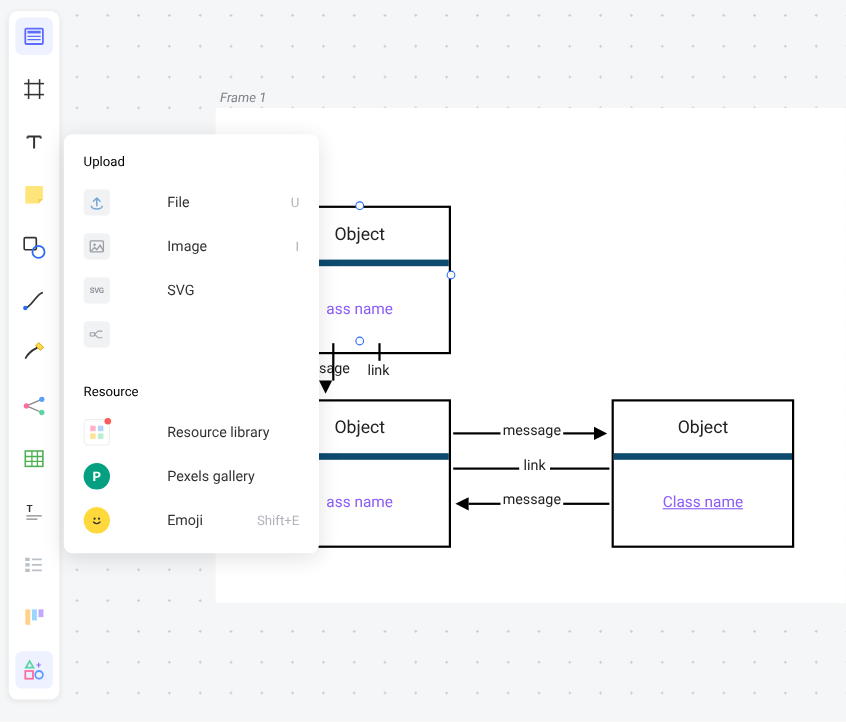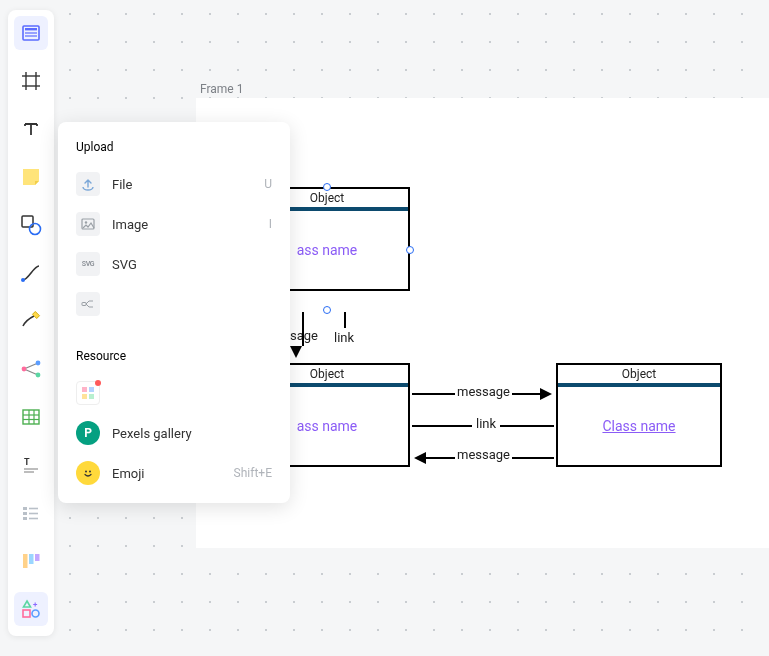--- a/index.html
+++ b/index.html
@@ -85,20 +85,21 @@
     justify-content: center;
     font-size: 9px;
     color: #8a8f96;
     flex-shrink: 0;
   }
   .flyout-icon.round { border-radius: 50%; }
   .flyout-label {
     flex: 1;
     font-size: 13px;
     color: #333;
+    margin-left: 40px;
   }
   .flyout-shortcut {
     font-size: 12px;
     color: #b0b4ba;
   }
   .flyout-divider {
     height: 1px;
     margin: 10px 0;
   }
   .red-dot {
@@ -110,43 +111,44 @@
   }
 
   
   .frame-label {
     position: absolute;
     left: 200px;
     top: 82px;
     font-size: 12px;
     color: #7d8187;
     z-index: 2;
+    font-style: italic;
   }
   .frame {
     position: absolute;
     left: 196px;
     top: 98px;
     width: 573px;
     height: 450px;
     background: #fff;
     z-index: 1;
   }
 
   
   .obj-box {
     position: absolute;
     border: 2px solid #000;
     background: #fff;
     z-index: 3;
   }
   .obj-title {
-    border-bottom: 4px solid #0c4a6e;
+    border-bottom: 6px solid #0c4a6e;
     text-align: center;
-    padding: 2px 0;
-    font-size: 12px;
+    padding: 14px 0;
+    font-size: 16px;
     color: #222;
   }
   .obj-body {
     text-align: center;
     font-size: 14px;
     color: #8b5cf6;
     display: flex;
     align-items: center;
     justify-content: center;
   }
@@ -392,20 +394,21 @@
   <div class="flyout-item">
     <div class="flyout-icon" style="position:relative; background:#fff; border:1px solid #eee;">
       <svg width="16" height="16" viewBox="0 0 16 16">
           <rect x="2" y="2" width="5" height="5" fill="#ffb3c8"></rect>
           <rect x="9" y="2" width="5" height="5" fill="#b3d4ff"></rect>
           <rect x="2" y="9" width="5" height="5" fill="#ffe29a"></rect>
           <rect x="9" y="9" width="5" height="5" fill="#b8f0d0"></rect>
         </svg>
       <div class="red-dot"></div>
     </div>
+    <div class="flyout-label">Resource library</div>
   </div>
 
   <div class="flyout-item">
     <div class="flyout-icon round" style="background:#05a081; color:#fff; font-weight:bold; font-size:12px;">P</div>
     <div class="flyout-label">Pexels gallery</div>
   </div>
 
   <div class="flyout-item">
     <div class="flyout-icon round" style="background:#ffd93b;">
       <svg width="14" height="14" viewBox="0 0 14 14">

